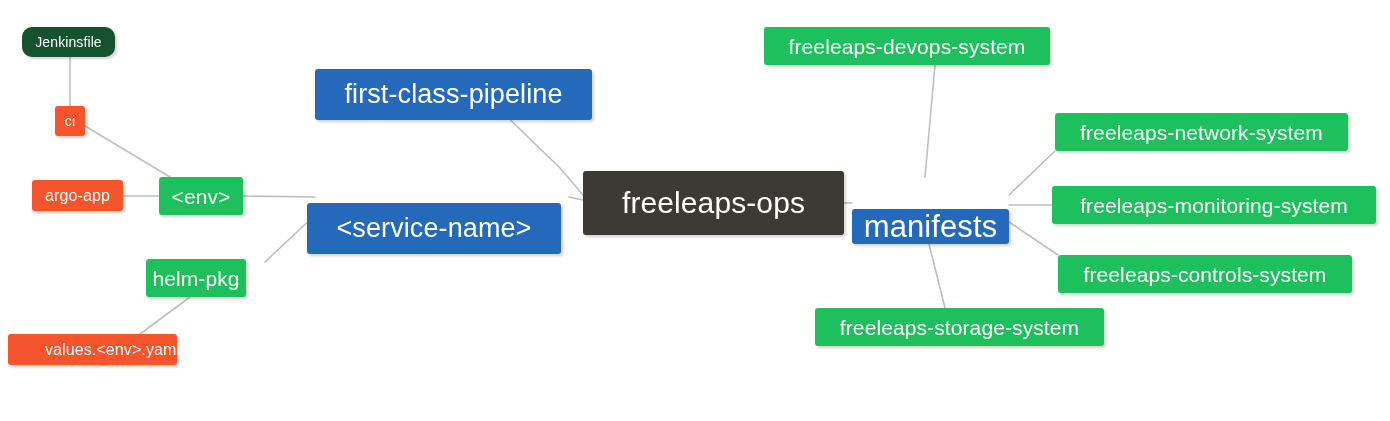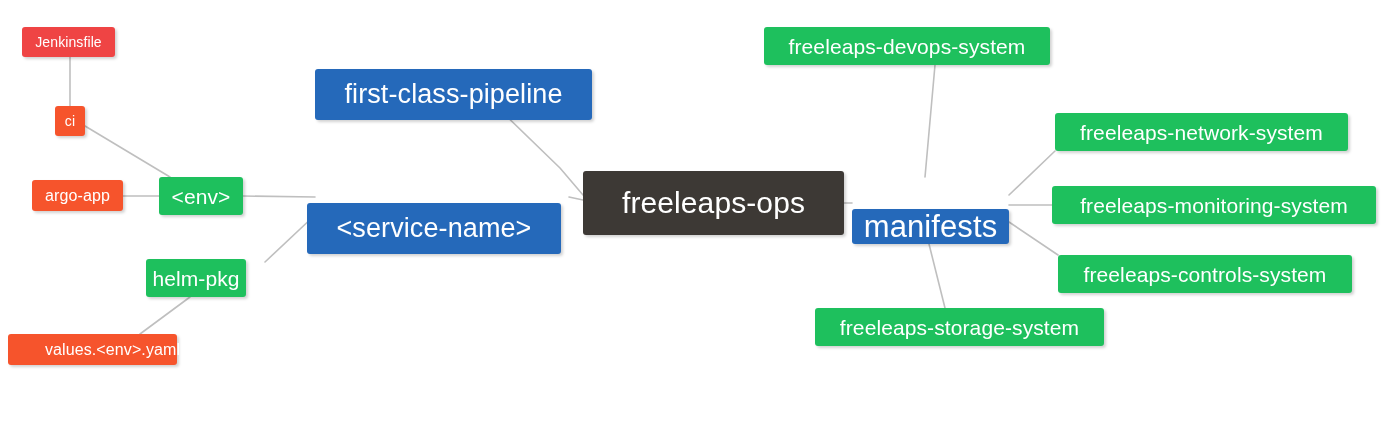--- a/index.html
+++ b/index.html
@@ -34,21 +34,21 @@
     color: #ffffff;
     white-space: nowrap;
     line-height: 1;
     letter-spacing: 0.1px;
     box-shadow: 2px 2px 3px rgba(0,0,0,0.18);
     -webkit-font-smoothing: antialiased;
   }
   .n-root   { background: #3d3935; }
   .n-blue   { background: #2569ba; margin-top: 32px; }
   .n-green  { background: #1ec05d; }
-  .n-orange { background: #ef4444; }
+  .n-orange { background: #14532d; border-radius: 10px; }
   .n-red    { background: #f6542c; }
 </style>
 </head>
 <body>
 
 <div id="canvas">
 
   <svg id="edges" viewBox="0 0 1390 421" xmlns="http://www.w3.org/2000/svg">
       <path d="M 583,195 L 560,168 L 500,110 L 470,88" fill="none" stroke="#bfbfbf" stroke-width="1.6" stroke-linecap="round" stroke-linejoin="round"></path>
       <path d="M 583,200 L 569,197" fill="none" stroke="#bfbfbf" stroke-width="1.6" stroke-linecap="round" stroke-linejoin="round"></path>

